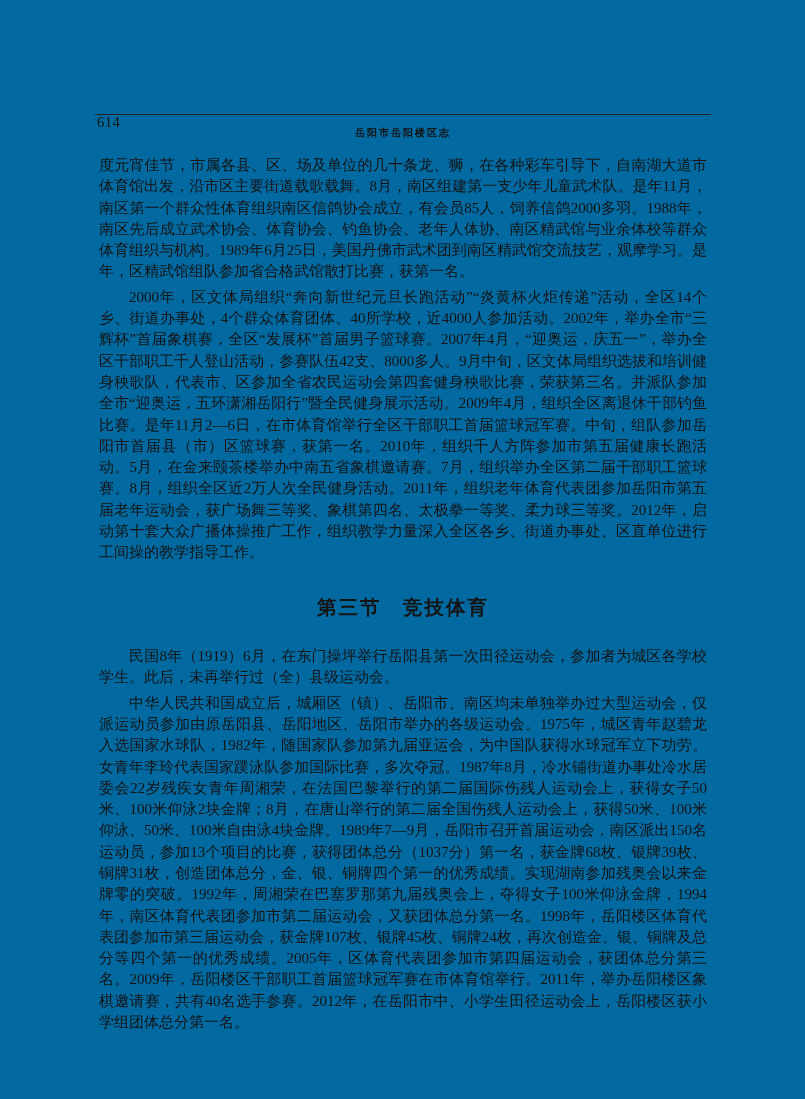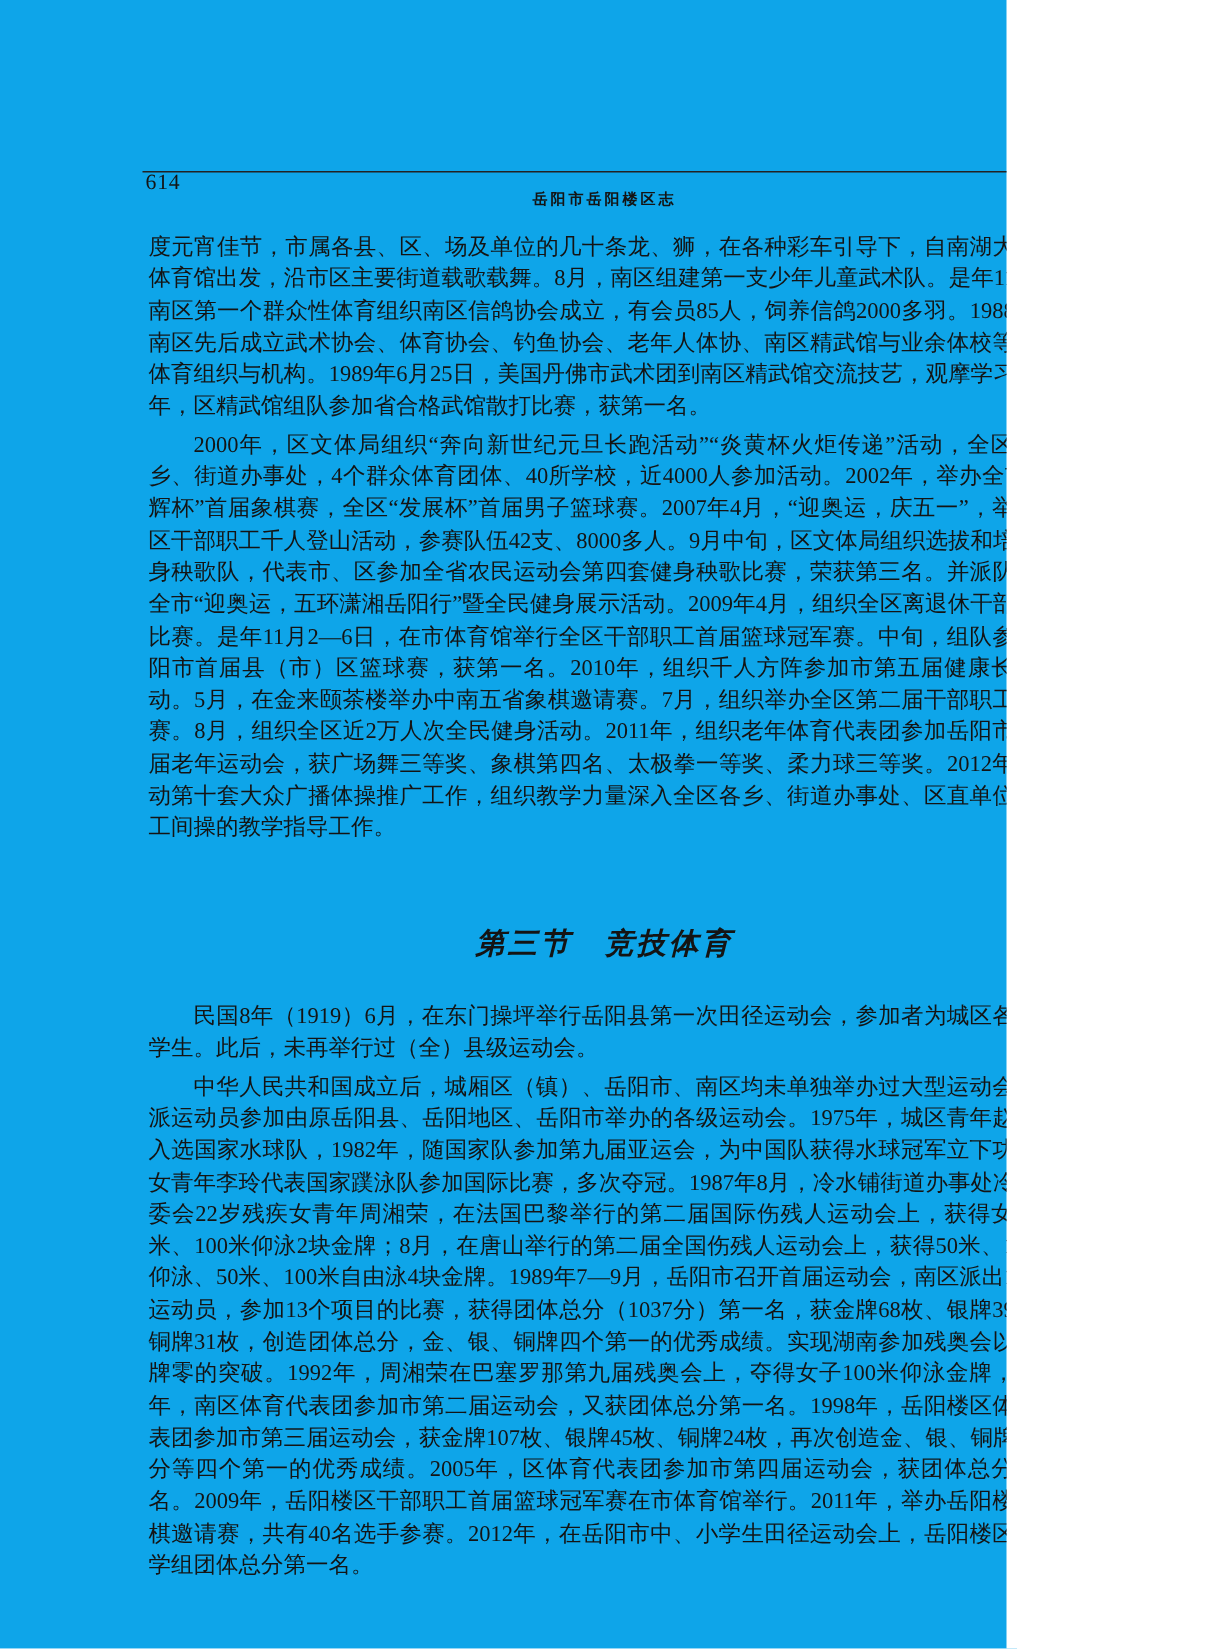--- a/index.html
+++ b/index.html
@@ -2,23 +2,23 @@
 <html><head>
 <meta charset="utf-8">
 <style>
   html, body {
     margin: 0;
     padding: 0;
     background: #ffffff;
   }
   .page {
     position: relative;
-    width: 671px;
+    width: 805px;
     height: 1099px;
-    background: #0ea5e9;
+    background: #0369a1;
     font-family: "Liberation Serif", "DejaVu Serif", serif;
     color: #141414;
     overflow: hidden;
   }
   .content {
     position: absolute;
     left: 95px;
     top: 90px;
     width: 616px;
   }
@@ -60,24 +60,23 @@
     text-indent: 2em;
   }
   .body-text p.no-indent {
     text-indent: 0;
   }
   .section-heading {
     text-align: center;
     font-weight: bold;
     font-size: 19.5px;
     letter-spacing: 2px;
-    margin: 54px 0 27px 0;
+    margin: 32px 0 27px 0;
     font-family: "Liberation Sans", "DejaVu Sans", sans-serif;
     line-height: 1.2;
-    font-style: italic;
   }
 </style>
 </head>
 <body>
 
 <div class="page">
   <div class="content">
 
     <div class="page-header">
       <span class="page-number">614</span>

